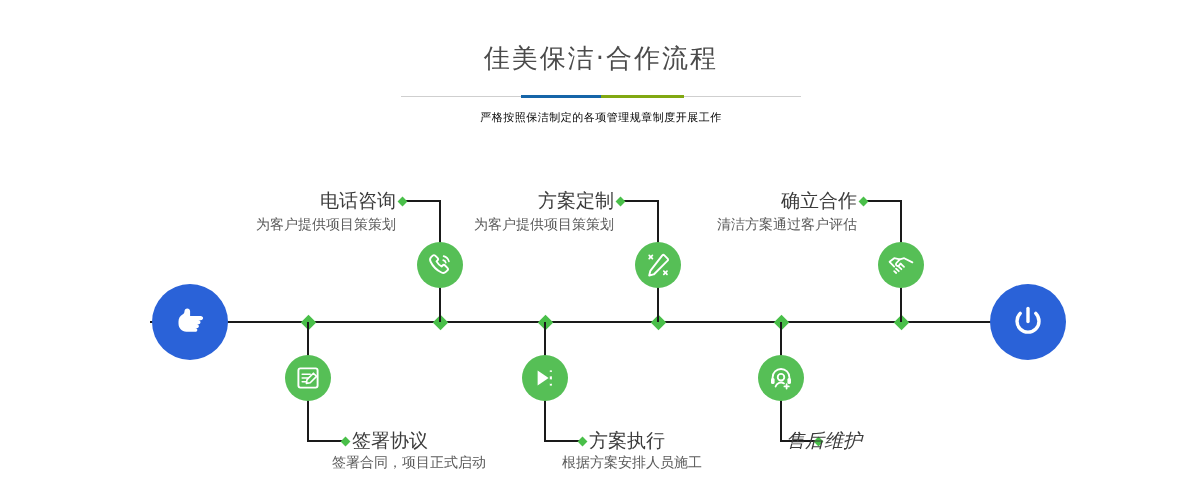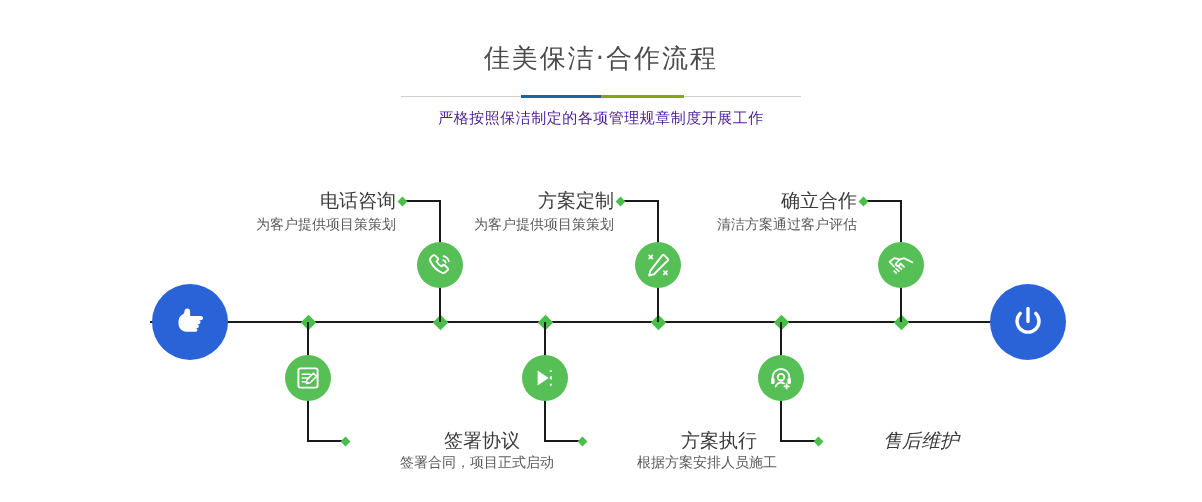--- a/index.html
+++ b/index.html
@@ -70,23 +70,23 @@
     width: 83px;
     height: 3px;
     background: #81a811;
   }
   .subtitle {
     position: absolute;
     left: 0;
     top: 106px;
     width: 1202px;
     text-align: center;
-    font-size: 15px;
+    font-size: 11px;
     line-height: 24px;
-    color: #4c1d95;
+    color: #000000;
     letter-spacing: 0.5px;
     white-space: nowrap;
   }
 
   
   .axis {
     position: absolute;
     left: 150px;
     top: 321px;
     width: 902px;
@@ -156,21 +156,21 @@
     white-space: nowrap;
   }
   .step-desc {
     position: absolute;
     font-size: 14px;
     line-height: 20px;
     color: #5a5a5a;
     white-space: nowrap;
   }
   .ta-right { text-align: right; }
-  .ta-left  { text-align: center; }
+  .ta-left  { text-align: left; }
 </style>
 </head>
 <body>
 
 <div id="root">
 
   <div class="header">
     <div class="title">佳美保洁·合作流程</div>
     <div class="divider">
       <div class="rule"></div>

